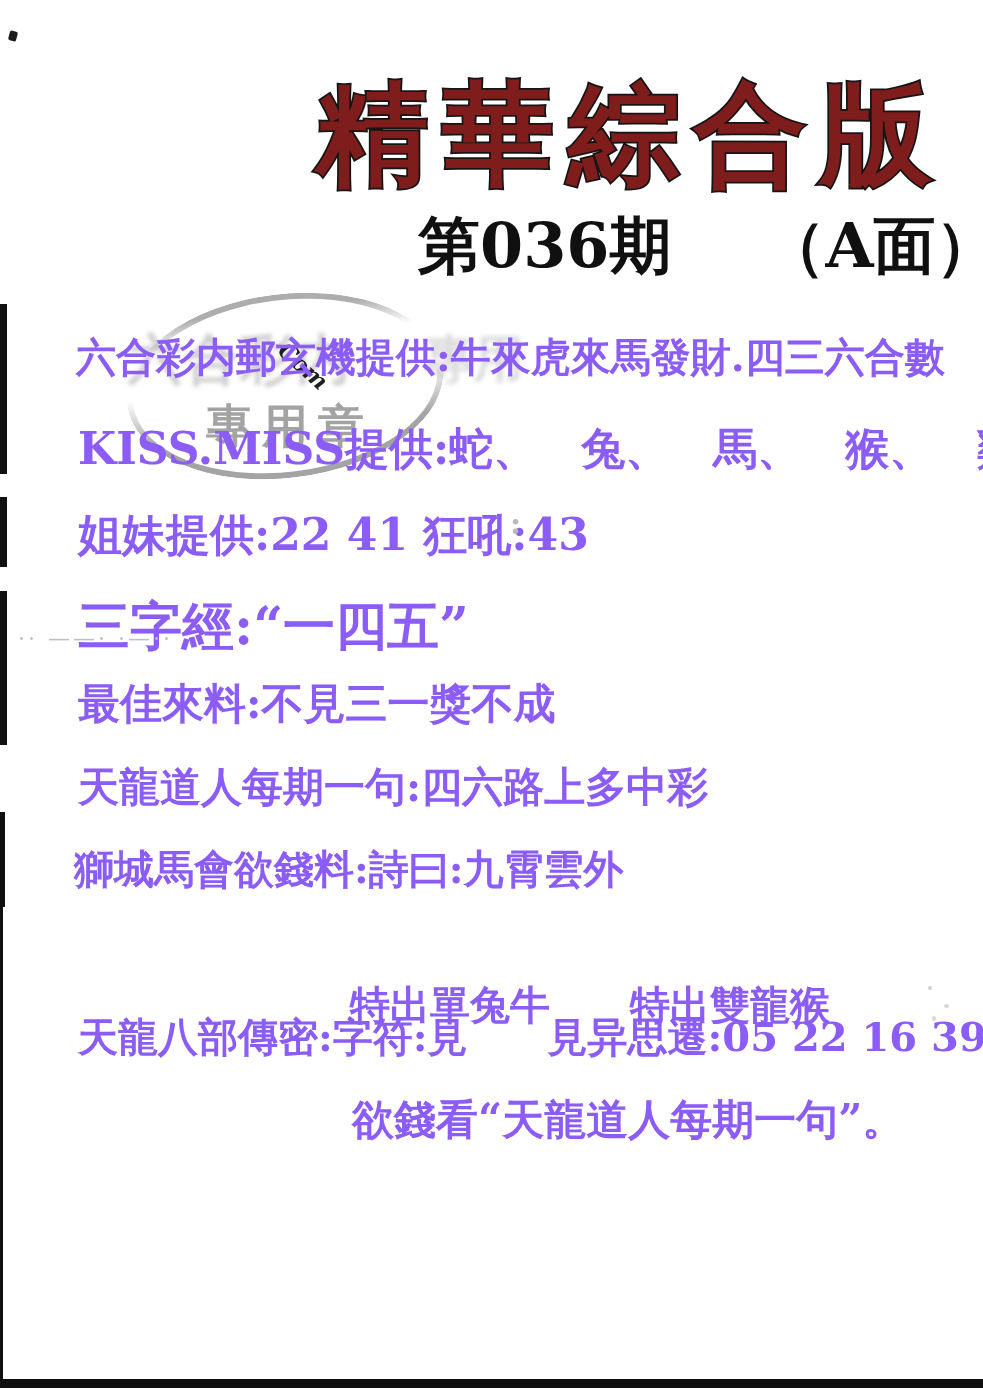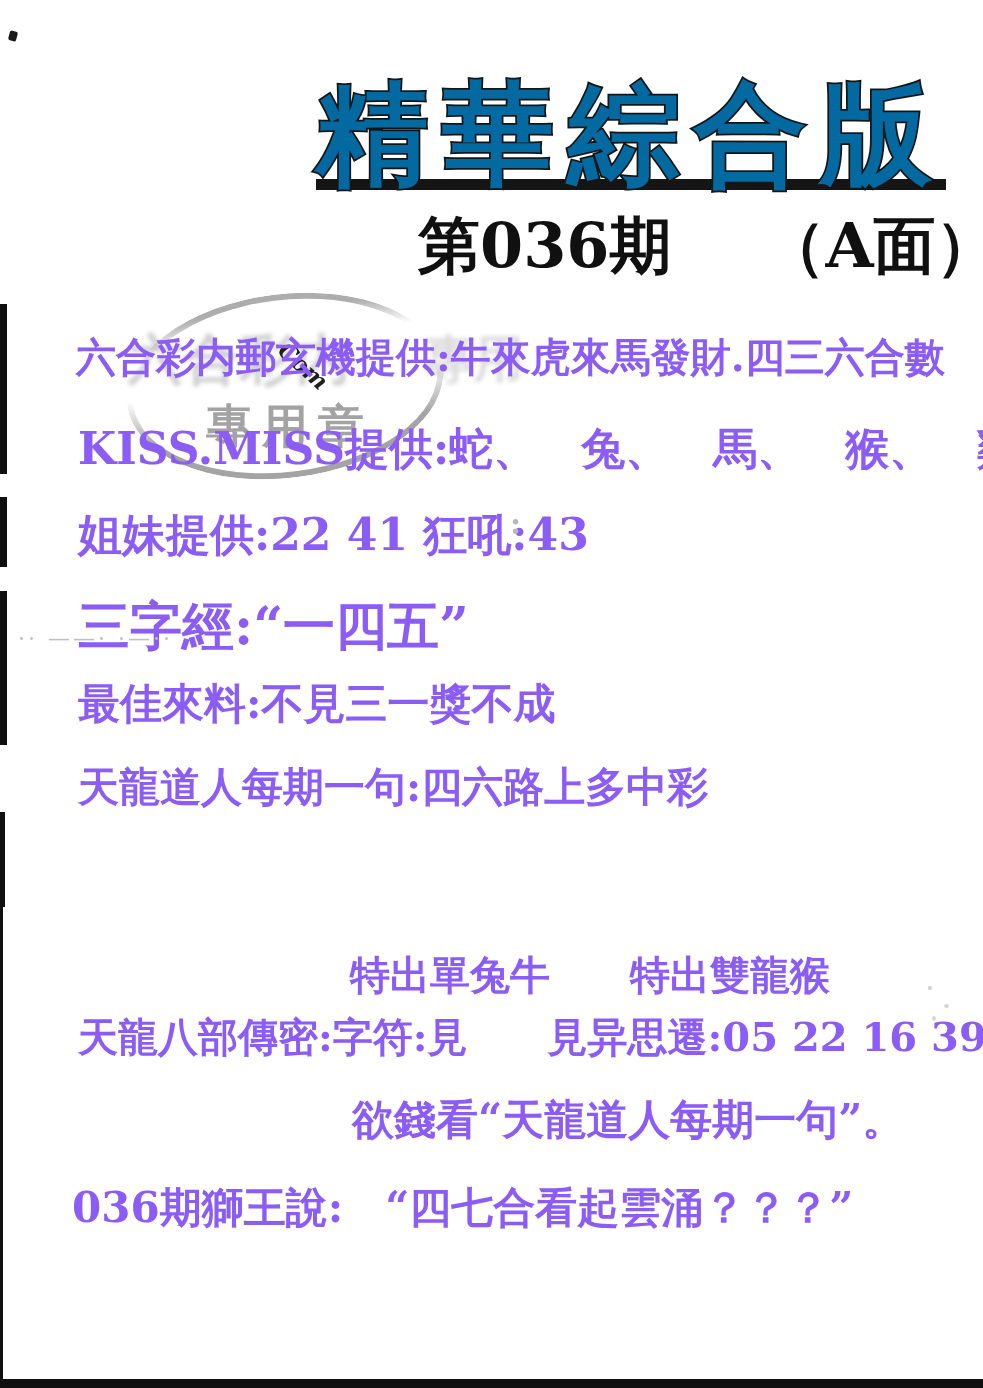--- a/index.html
+++ b/index.html
@@ -5,22 +5,22 @@
   html,body{margin:0;padding:0;background:#e8e8e8;}
   .sheet{
     position:relative;width:983px;height:1388px;margin:0 auto;
     background:#ffffff;overflow:hidden;
     font-family:"DejaVu Serif",serif;color:#1b1b1b;
   }
   
   .title{
     position:absolute;left:316px;top:60px;white-space:nowrap;
     font-family:"DejaVu Sans",sans-serif;font-size:112px;font-weight:700;
-    letter-spacing:14px;color:#0369a1;
-    -webkit-text-stroke:3.5px #151515;paint-order:stroke fill;text-decoration:underline;
+    letter-spacing:14px;color:#7f1d1d;
+    -webkit-text-stroke:3.5px #151515;paint-order:stroke fill;
   }
   .issue-line{
     position:absolute;left:418px;top:204px;white-space:nowrap;
     font-size:62px;font-weight:700;color:#101010;
   }
   .issue-gap{display:inline-block;width:92px;}
   
   .stamp-ellipse{
     position:absolute;left:126px;top:294px;width:306px;height:172px;
     border:6px solid #868686;border-radius:50%;
@@ -38,21 +38,21 @@
     font-weight:700;color:#1f1f1f;transform:rotate(42deg);transform-origin:left top;}
   
   .tip{position:absolute;font-weight:700;color:#8b5cf6;white-space:nowrap;}
   .l1 {left:76px; top:330px; font-size:40px;}
   .l2 {left:78px; top:420px; font-size:44px;}
   .l3 {left:78px; top:506px; font-size:44px;}
   .l4 {left:78px; top:592px; font-size:52px;}
   .l5 {left:78px; top:676px; font-size:42px;}
   .l6 {left:78px; top:760px; font-size:41px;}
   .l7 {left:74px; top:842px; font-size:40px;}
-  .l8 {left:350px;top:948px; font-size:40px;}
+  .l8 {left:350px;top:978px; font-size:40px;}
   .l9 {left:78px; top:1010px;font-size:40px;}
   .l10{left:352px;top:1092px;font-size:42px;}
   .l11{left:72px; top:1180px;font-size:42px;}
   
   .edge{position:absolute;background:#101010;}
   .edge-a{left:0;top:304px;width:7px;height:170px;}
   .edge-b{left:0;top:497px;width:7px;height:70px;}
   .edge-c{left:0;top:591px;width:7px;height:154px;}
   .edge-d{left:0;top:812px;width:5px;height:95px;}
   .edge-e{left:0;top:905px;width:3px;height:483px;}
@@ -82,24 +82,24 @@
   </div>
 
   <div class="wm-com">Com</div>
 
   <div class="tip l1">六合彩内郵玄機提供:牛來虎來馬發財.四三六合數</div>
   <div class="tip l2">KISS.MISS提供:蛇、　兔、　馬、　猴、　鷄、　牛</div>
   <div class="tip l3">姐妹提供:22 41  狂吼:43</div>
   <div class="tip l4">三字經:“一四五”</div>
   <div class="tip l5">最佳來料:不見三一獎不成</div>
   <div class="tip l6">天龍道人每期一句:四六路上多中彩</div>
+  <div class="tip l7">獅城馬會欲錢料:詩曰:九霄雲外</div>
   <div class="tip l8">特出單兔牛　　特出雙龍猴</div>
   <div class="tip l9">天龍八部傳密:字符:見　　見异思遷:05 22 16 39</div>
   <div class="tip l10">欲錢看“天龍道人每期一句”。</div>
-  <div class="tip l11">036期獅王說:　“四七合看起雲涌？？？”</div>
 
   <div class="edge edge-a"></div>
   <div class="edge edge-b"></div>
   <div class="edge edge-c"></div>
   <div class="edge edge-d"></div>
   <div class="edge edge-e"></div>
   <div class="bottom-bar"></div>
   <div class="speck-tl"></div>
   <div class="dash-row">·· ——· ·—··</div>
   <div class="colon-art">:</div>

